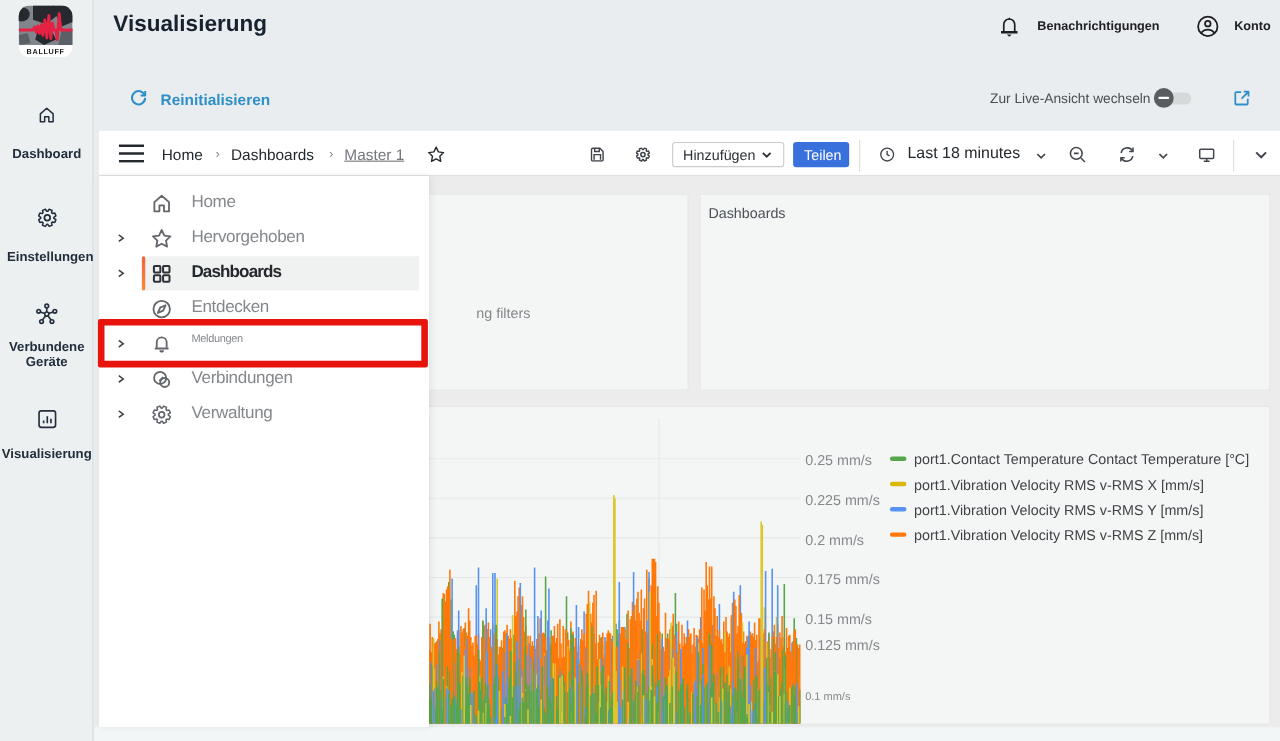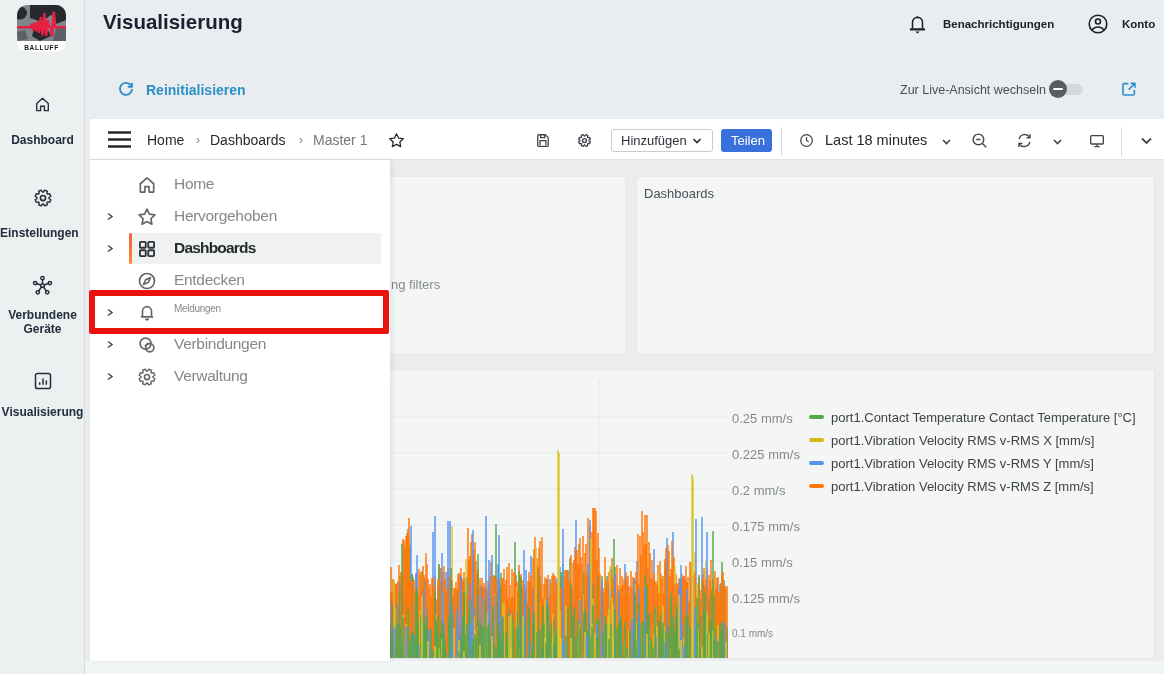--- a/index.html
+++ b/index.html
@@ -40,21 +40,21 @@
     <path d="M3.5 9.5 L12 2 L20.5 9.5 L20.5 20 L14.8 20 L14.8 13.5 L9.2 13.5 L9.2 20 L3.5 20 Z" stroke-linejoin="round"></path>
   </svg>
 </div>
 <div class="abs" style="left:0;top:133px;width:85px;text-align:center;font-size:12px;font-weight:bold;color:#222e3c;">Dashboard</div>
 <div class="abs" style="left:0;top:188px;width:85px;display:flex;justify-content:center;">
   <svg width="20" height="20" viewBox="0 0 24 24" fill="none" stroke="#222e3c" stroke-width="1.8">
     <path d="M21.37 14.08 L20.10 17.16 L17.47 16.68 L16.68 17.47 L17.16 20.10 L14.08 21.37 L12.56 19.18 L11.44 19.18 L9.92 21.37 L6.84 20.10 L7.32 17.47 L6.53 16.68 L3.90 17.16 L2.63 14.08 L4.82 12.56 L4.82 11.44 L2.63 9.92 L3.90 6.84 L6.53 7.32 L7.32 6.53 L6.84 3.90 L9.92 2.63 L11.44 4.82 L12.56 4.82 L14.08 2.63 L17.16 3.90 L16.68 6.53 L17.47 7.32 L20.10 6.84 L21.37 9.92 L19.18 11.44 L19.18 12.56 Z" stroke-linejoin="round" stroke-width="1.7"></path>
     <circle cx="12" cy="12" r="3.1" stroke-width="1.9"></circle>
   </svg>
 </div>
-<div class="abs" style="left:0;top:226px;width:74px;text-align:right;font-size:12px;font-weight:bold;color:#222e3c;">Einstellungen</div>
+<div class="abs" style="left:0;top:226px;width:85px;text-align:right;font-size:12px;font-weight:bold;color:#222e3c;">Einstellungen</div>
 <div class="abs" style="left:0;top:275px;width:85px;display:flex;justify-content:center;">
   <svg width="21" height="21" viewBox="0 0 24 24" fill="none" stroke="#222e3c" stroke-width="1.7">
     <circle cx="12" cy="12" r="2.1"></circle>
     <circle cx="12" cy="3.6" r="1.9"></circle>
     <circle cx="3.6" cy="9.2" r="1.9"></circle>
     <circle cx="20.4" cy="9.2" r="1.9"></circle>
     <circle cx="6.6" cy="19.8" r="1.9"></circle>
     <circle cx="17.4" cy="19.8" r="1.9"></circle>
     <path d="M12 5.5 L12 9.9 M5.4 9.8 L10 11.4 M18.6 9.8 L14 11.4 M7.5 18.2 L10.9 13.8 M16.5 18.2 L13.1 13.8"></path>
   </svg>
@@ -107,21 +107,21 @@
 
 <svg class="abs" style="left:108px;top:131px;" width="23" height="17" viewBox="0 0 23 17">
   <g stroke="#24292e" stroke-width="2.3">
       <path d="M0 1.5 H23 M0 8.5 H23 M0 15.5 H23"></path>
     </g>
 </svg>
 <div class="abs" style="left:147px;top:132px;font-size:14px;color:#24292e;">Home</div>
 <div class="abs" style="left:196px;top:133px;font-size:12px;color:#808489;">›</div>
 <div class="abs" style="left:210px;top:132px;font-size:14px;color:#24292e;">Dashboards</div>
 <div class="abs" style="left:299px;top:133px;font-size:12px;color:#808489;">›</div>
-<div class="abs" style="left:313px;top:132px;font-size:14px;color:#74787d;">Master 1</div>
+<div class="abs" style="left:313px;top:132px;font-size:14px;color:#74787d;text-decoration:underline;">Master 1</div>
 <svg class="abs" style="left:388px;top:132px;" width="17" height="17" viewBox="0 0 24 24" fill="none" stroke="#24292e" stroke-width="1.8">
   <path d="M12 2.5 L14.9 8.6 L21.5 9.5 L16.7 14.1 L17.9 20.7 L12 17.5 L6.1 20.7 L7.3 14.1 L2.5 9.5 L9.1 8.6 Z" stroke-linejoin="round"></path>
 </svg>
 <svg class="abs" style="left:536px;top:133px;" width="14" height="14" viewBox="0 0 24 24" fill="none" stroke="#3e4248" stroke-width="2.2">
   <path d="M3 5 a2 2 0 0 1 2 -2 h11 l5 5 v13 a2 2 0 0 1 -2 2 H5 a2 2 0 0 1 -2 -2 Z" stroke-linejoin="round"></path>
   <path d="M8 3 v5 h7 v-5 M7 21 v-8 h10 v8"></path>
 </svg>
 <svg class="abs" style="left:577px;top:133px;" width="15" height="15" viewBox="0 0 24 24" fill="none" stroke="#3e4248" stroke-width="2.2">
   <path d="M21.37 14.08 L20.10 17.16 L17.47 16.68 L16.68 17.47 L17.16 20.10 L14.08 21.37 L12.56 19.18 L11.44 19.18 L9.92 21.37 L6.84 20.10 L7.32 17.47 L6.53 16.68 L3.90 17.16 L2.63 14.08 L4.82 12.56 L4.82 11.44 L2.63 9.92 L3.90 6.84 L6.53 7.32 L7.32 6.53 L6.84 3.90 L9.92 2.63 L11.44 4.82 L12.56 4.82 L14.08 2.63 L17.16 3.90 L16.68 6.53 L17.47 7.32 L20.10 6.84 L21.37 9.92 L19.18 11.44 L19.18 12.56 Z" stroke-linejoin="round" stroke-width="2"></path>
   <circle cx="12" cy="12" r="3.1" stroke-width="2.2"></circle>
@@ -156,21 +156,21 @@
 <svg class="abs" style="left:1089px;top:133px;" width="16" height="16" viewBox="0 0 24 24" fill="none" stroke="#42464c" stroke-width="2">
   <rect x="2.5" y="4" width="19" height="12.5" rx="1.5"></rect>
   <path d="M8 20.5 h8 M12 17 v3"></path>
 </svg>
 <div class="abs" style="left:1121px;top:127px;width:1px;height:29px;background:#dcdcdd;"></div>
 <svg class="abs" style="left:1140px;top:136px;" width="13" height="10" viewBox="0 0 13 10" fill="none" stroke="#42464c" stroke-width="1.8">
     <path d="M2 2.5 L6.5 7 L11 2.5"></path>
   </svg>
 
 <div class="abs" style="left:100px;top:176px;width:526px;height:179px;background:#f4f5f5;border:1px solid #e6e7e8;border-radius:2px;"></div>
-<div class="abs" style="left:391px;top:277px;font-size:13px;color:#85888b;">ng filters</div>
+<div class="abs" style="left:391px;top:277px;font-size:13px;color:#85888b;padding-left:42px;">ng filters</div>
 <div class="abs" style="left:636px;top:176px;width:519px;height:179px;background:#f4f5f5;border:1px solid #e6e7e8;border-radius:2px;"></div>
 <div class="abs" style="left:644px;top:186px;font-size:13px;color:#4a5057;">Dashboards</div>
 
 <div class="abs" style="left:100px;top:369px;width:1055px;height:290px;background:#f4f5f5;border:1px solid #e6e7e8;border-radius:2px;"></div>
 <svg class="abs" style="left:100px;top:370px;" width="1055" height="288" viewBox="0 0 1055 288">
     <g transform="translate(-100,-370)">
       <path d="M100 417 H727 M100 453 H727 M100 489 H727 M100 525 H727 M100 561 H727 M100 597 H727 M100 634 H727 M390 380 V657 M599 380 V657" stroke="rgba(0,0,0,0.055)" stroke-width="1" fill="none"></path>
       <path d="M108 658V622M109 658V600M114 658V629M122 658V632M125 658V585M126 658V576M140 658V592M152 658V559M163 658V629M165 658V625M167 658V571M168 658V600M175 658V594M193 658V598M195 658V612M196 658V567M199 658V583M200 658V584M205 658V619M213 658V593M214 658V592M224 658V539M230 658V532M231 658V617M239 658V551M250 658V587M253 658V643M258 658V617M268 658V568M270 658V546M274 658V643M277 658V569M280 658V588M286 658V624M287 658V602M289 658V626M303 658V610M313 658V625M317 658V538M323 658V606M324 658V620M327 658V605M328 658V604M331 658V620M333 658V604M334 658V589M340 658V617M349 658V613M351 658V606M356 658V617M357 658V609M361 658V527M374 658V606M375 658V560M377 658V613M384 658V584M386 658V596M393 658V605M401 658V626M404 658V597M421 658V618M426 658V620M429 658V635M433 658V532M434 658V617M437 658V602M440 658V569M446 658V572M447 658V604M449 658V606M455 658V590M476 658V624M480 658V643M485 658V598M496 658V636M504 658V639M508 658V608M514 658V608M518 658V625M531 658V556M536 658V595M541 658V589M542 658V627M544 658V622M546 658V600M549 658V626M551 658V618M557 658V578M560 658V567M561 658V582M566 658V586M567 658V574M569 658V593M574 658V604M578 658V576M581 658V596M595 658V581M598 658V623M603 658V597M608 658V606M613 658V589M616 658V609M617 658V626M625 658V564M626 658V576M628 658V587M637 658V561M638 658V584M641 658V627M646 658V607M648 658V568M651 658V614M653 658V581M654 658V549M656 658V643M673 658V532M684 658V576M690 658V600M697 658V626M703 658V606M705 658V587M714 658V643M720 658V584" stroke="#5794f2" stroke-width="1.45" fill="none"></path>
       <path d="M102 658V592M111 658V591M115 658V588M137 658V574M149 658V616M150 658V592M156 658V572M159 658V605M170 658V591M182 658V606M185 658V612M188 658V601M194 658V589M207 658V590M210 658V580M222 658V610M228 658V623M232 658V582M233 658V593M248 658V596M249 658V623M251 658V595M260 658V589M262 658V576M279 658V567M284 658V608M304 658V587M305 658V598M344 658V576M359 658V623M362 658V618M367 658V556M370 658V516M383 658V570M394 658V581M403 658V595M408 658V529M410 658V545M413 658V577M422 658V571M445 658V594M448 658V579M457 658V589M473 658V589M479 658V618M484 658V591M488 658V598M506 658V622M507 658V615M510 658V608M516 658V575M523 658V623M533 658V603M540 658V576M555 658V603M563 658V564M570 658V558M576 658V581M582 658V600M592 658V601M600 658V615M607 658V576M611 658V569M614 658V539M621 658V616M634 658V595M640 658V623M643 658V591M665 658V562M667 658V558M669 658V607M672 658V603M681 658V578M682 658V586M683 658V619M702 658V622M721 658V583M722 658V562" stroke="#57a64b" stroke-width="1.45" fill="none"></path>
       <path d="M100 658V583M101 658V568M103 658V590M104 658V586M105 658V577M106 658V576M107 658V592M110 658V583M112 658V566M113 658V559M116 658V575M117 658V587M118 658V589M120 658V583M121 658V582M124 658V568M127 658V579M128 658V599M129 658V587M132 658V568M135 658V587M138 658V563M139 658V578M141 658V579M142 658V589M143 658V582M144 658V581M145 658V585M146 658V577M147 658V579M148 658V568M151 658V578M153 658V567M154 658V562M155 658V563M157 658V594M161 658V569M166 658V573M171 658V581M172 658V590M173 658V575M174 658V599M176 658V595M178 658V588M183 658V574M186 658V574M187 658V576M189 658V585M191 658V594M192 658V577M202 658V592M203 658V593M206 658V555M208 658V568M209 658V581M211 658V580M212 658V599M215 658V572M217 658V570M218 658V603M219 658V576M220 658V568M221 658V569M223 658V577M227 658V567M229 658V590M235 658V585M238 658V593M240 658V585M242 658V573M243 658V583M247 658V580M252 658V572M256 658V565M257 658V588M259 658V571M261 658V584M263 658V573M266 658V577M267 658V582M271 658V599M272 658V580M273 658V578M275 658V603M276 658V595M278 658V574M281 658V594M282 658V580M283 658V591M288 658V565M290 658V580M291 658V584M292 658V582M293 658V581M294 658V576M296 658V587M297 658V579M298 658V590M299 658V568M300 658V589M301 658V567M302 658V568M306 658V575M307 658V588M308 658V576M309 658V579M310 658V571M311 658V596M312 658V586M316 658V585M318 658V588M319 658V585M320 658V585M321 658V579M322 658V582M325 658V579M326 658V574M329 658V573M330 658V583M332 658V603M335 658V584M336 658V573M337 658V581M338 658V557M339 658V584M341 658V562M343 658V576M345 658V590M346 658V572M347 658V582M350 658V598M352 658V584M353 658V571M354 658V570M355 658V591M358 658V584M363 658V577M364 658V576M365 658V586M366 658V596M371 658V574M372 658V567M373 658V558M376 658V588M380 658V599M382 658V568M385 658V581M387 658V592M388 658V579M389 658V575M391 658V567M392 658V593M395 658V585M396 658V584M397 658V583M399 658V565M400 658V576M405 658V547M406 658V536M407 658V533M412 658V574M414 658V580M416 658V575M417 658V573M420 658V575M423 658V566M424 658V575M425 658V578M427 658V564M428 658V579M430 658V584M431 658V596M435 658V576M436 658V599M439 658V565M441 658V568M442 658V581M443 658V572M450 658V577M451 658V571M453 658V595M454 658V588M456 658V582M458 658V574M459 658V573M465 658V580M466 658V593M468 658V528M469 658V560M470 658V556M471 658V542M474 658V550M475 658V542M477 658V574M478 658V569M482 658V578M483 658V587M486 658V587M487 658V590M491 658V562M494 658V575M495 658V576M497 658V591M498 658V577M500 658V588M501 658V585M503 658V578M505 658V584M509 658V563M511 658V598M512 658V569M513 658V597M519 658V565M520 658V576M521 658V574M524 658V584M525 658V593M526 658V587M528 658V581M529 658V572M530 658V582M535 658V537M538 658V566M545 658V577M547 658V580M550 658V595M553 658V573M554 658V575M556 658V591M558 658V584M559 658V595M562 658V576M565 658V570M571 658V555M575 658V547M580 658V538M583 658V536M584 658V598M588 658V518M589 658V576M590 658V526M591 658V549M593 658V508M594 658V508M596 658V511M597 658V560M601 658V590M602 658V597M604 658V592M605 658V557M609 658V572M610 658V585M612 658V558M615 658V583M618 658V585M619 658V594M620 658V568M624 658V579M629 658V594M631 658V571M633 658V577M635 658V581M636 658V572M639 658V585M642 658V511M644 658V545M649 658V542M650 658V553M652 658V560M655 658V582M657 658V585M658 658V565M660 658V561M661 658V574M663 658V576M664 658V593M666 658V548M670 658V576M671 658V569M674 658V557M676 658V574M678 658V583M679 658V578M680 658V591M685 658V579M686 658V566M687 658V582M688 658V577M689 658V602M691 658V562M693 658V575M694 658V576M696 658V590M699 658V577M700 658V598M704 658V568M707 658V568M709 658V575M712 658V588M713 658V579M715 658V571M716 658V589M717 658V578M718 658V577M719 658V592M724 658V585M727 658V586" stroke="#ff780a" stroke-width="1.45" fill="none"></path>
@@ -192,21 +192,21 @@
       <path d="M125 658V631M168 658V639M212 658V634M585 658V632M613 658V637M681 658V640M702 658V647" stroke="#dcc62e" stroke-width="1.45" fill="none"></path>
       <path d="M558 658V450M559 658V453M692 658V474M693 658V477" stroke="#dcc62e" stroke-width="1.45" fill="none"></path>
     </g>
   </svg>
 
 <div class="abs" style="left:732px;top:411px;font-size:13px;color:#85888b;">0.25 mm/s</div>
 <div class="abs" style="left:732px;top:447px;font-size:13px;color:#85888b;">0.225 mm/s</div>
 <div class="abs" style="left:732px;top:483px;font-size:13px;color:#85888b;">0.2 mm/s</div>
 <div class="abs" style="left:732px;top:519px;font-size:13px;color:#85888b;">0.175 mm/s</div>
 <div class="abs" style="left:732px;top:555px;font-size:13px;color:#85888b;">0.15 mm/s</div>
-<div class="abs" style="left:732px;top:591px;font-size:13px;color:#85888b;">0.125 mm/s</div>
+<div class="abs" style="left:732px;top:579px;font-size:13px;color:#85888b;">0.125 mm/s</div>
 <div class="abs" style="left:732px;top:628px;font-size:10px;color:#85888b;">0.1 mm/s</div>
 
 <div class="abs" style="left:809px;top:415px;width:15px;height:4px;border-radius:2px;background:#56a64b;"></div>
 <div class="abs" style="left:831px;top:410px;font-size:13px;color:#3f4347;">port1.Contact Temperature Contact Temperature [°C]</div>
 <div class="abs" style="left:809px;top:438px;width:15px;height:4px;border-radius:2px;background:#d9b810;"></div>
 <div class="abs" style="left:831px;top:433px;font-size:13px;color:#3f4347;text-align:center;">port1.Vibration Velocity RMS v-RMS X [mm/s]</div>
 <div class="abs" style="left:809px;top:461px;width:15px;height:4px;border-radius:2px;background:#5794f2;"></div>
 <div class="abs" style="left:831px;top:456px;font-size:13px;color:#3f4347;">port1.Vibration Velocity RMS v-RMS Y [mm/s]</div>
 <div class="abs" style="left:809px;top:484px;width:15px;height:4px;border-radius:2px;background:#ff780a;"></div>
 <div class="abs" style="left:831px;top:479px;font-size:13px;color:#3f4347;">port1.Vibration Velocity RMS v-RMS Z [mm/s]</div>

